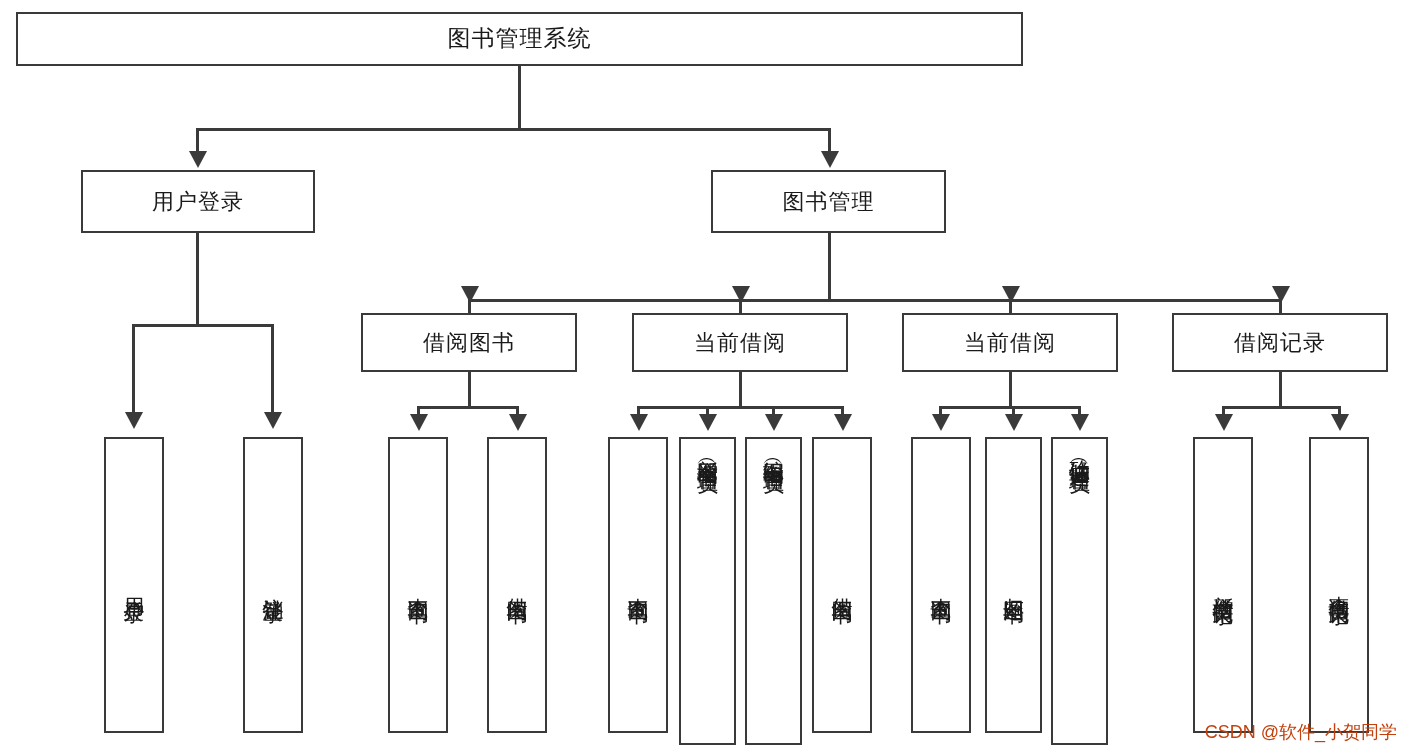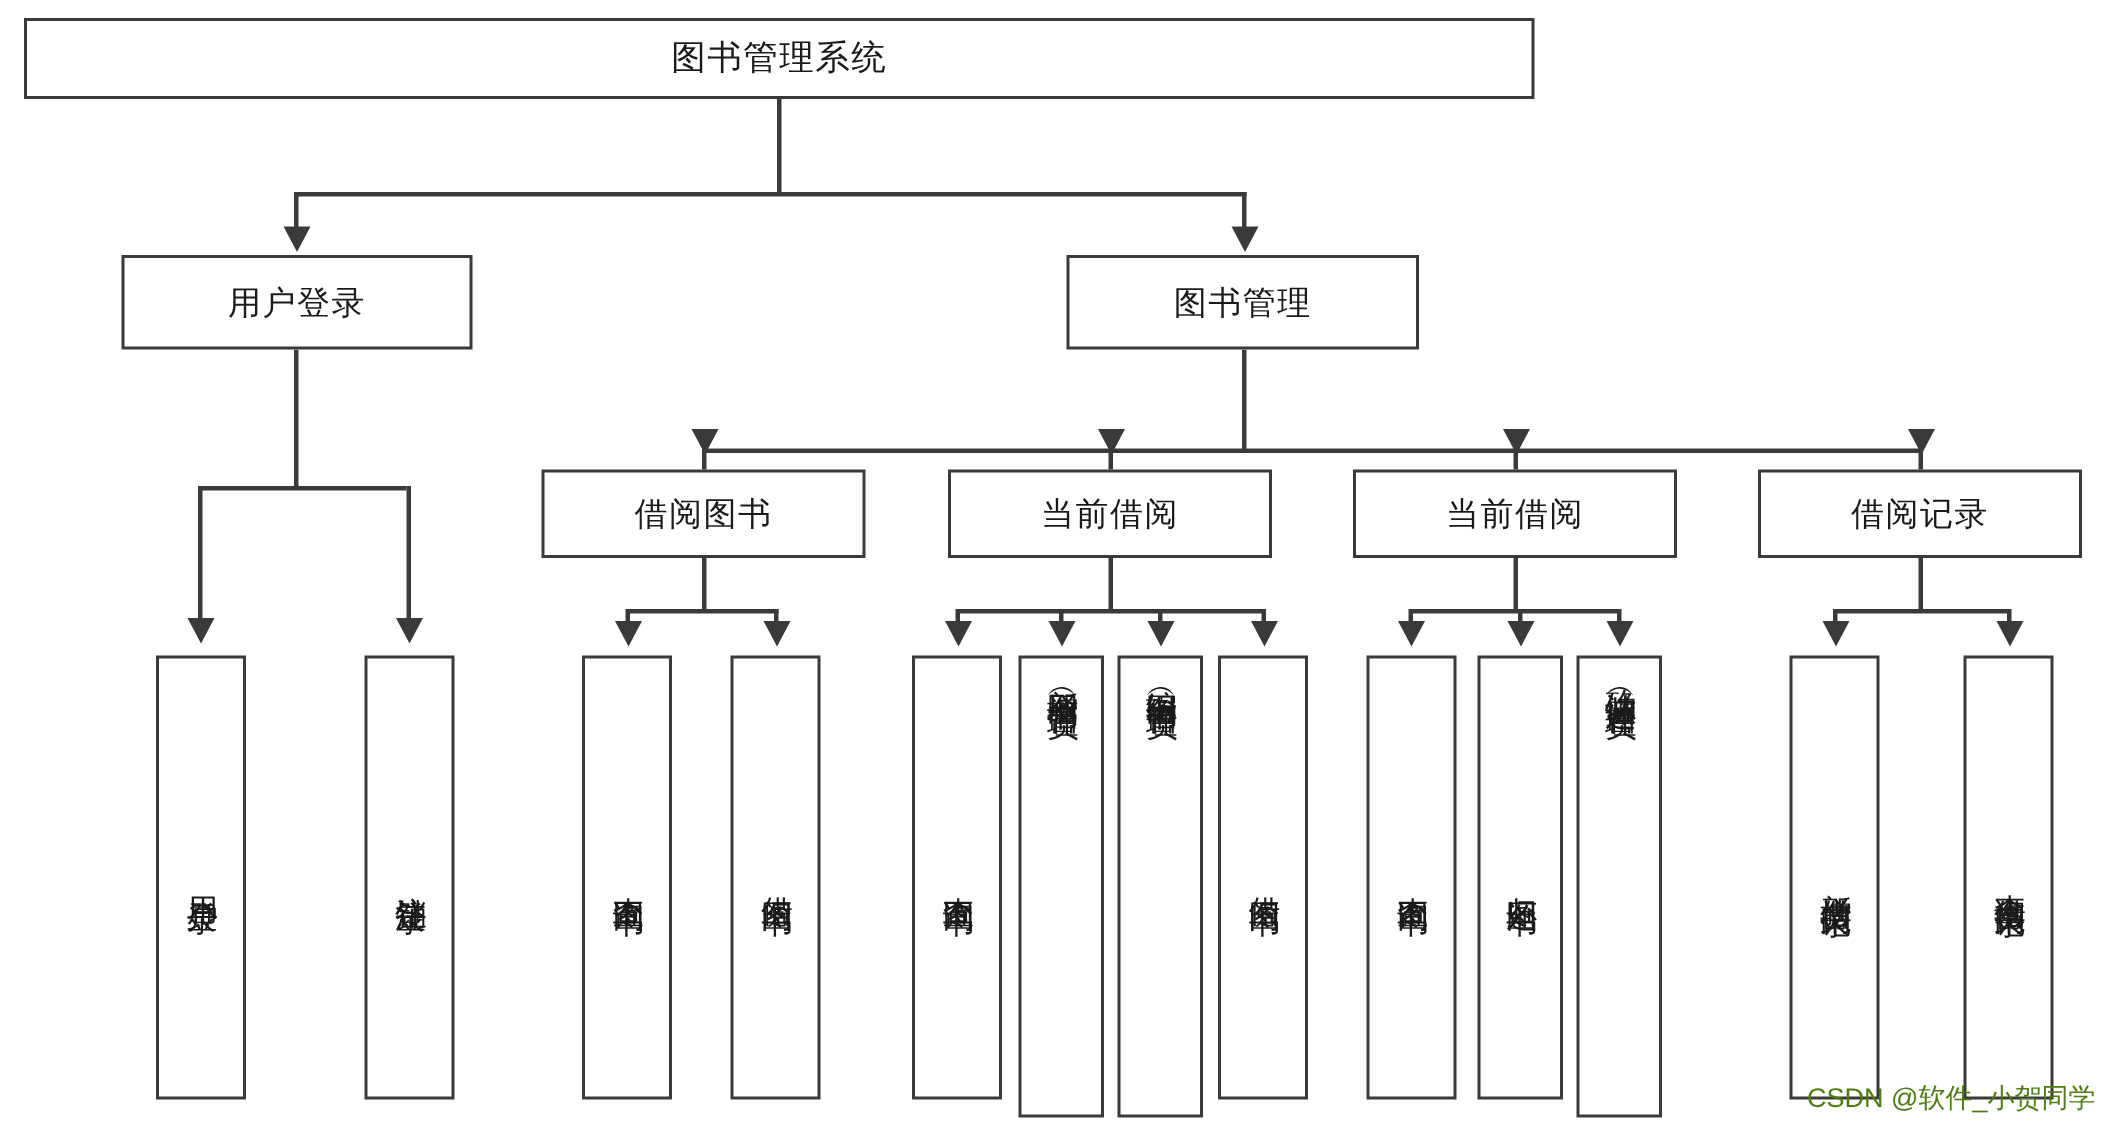--- a/index.html
+++ b/index.html
@@ -82,21 +82,21 @@
     border-right: 9px solid transparent;
     border-top: 17px solid #3a3a3a;
     z-index: 2;
   }
   
   #watermark {
     position: absolute;
     right: 8px;
     bottom: 3px;
     font-size: 18px;
-    color: #4d7c0f;
+    color: #c2410c;
     white-space: nowrap;
     z-index: 5;
     font-family: "Liberation Sans", "DejaVu Sans", sans-serif;
   }
 </style>
 </head>
 <body>
 
 <div id="canvas">
 

